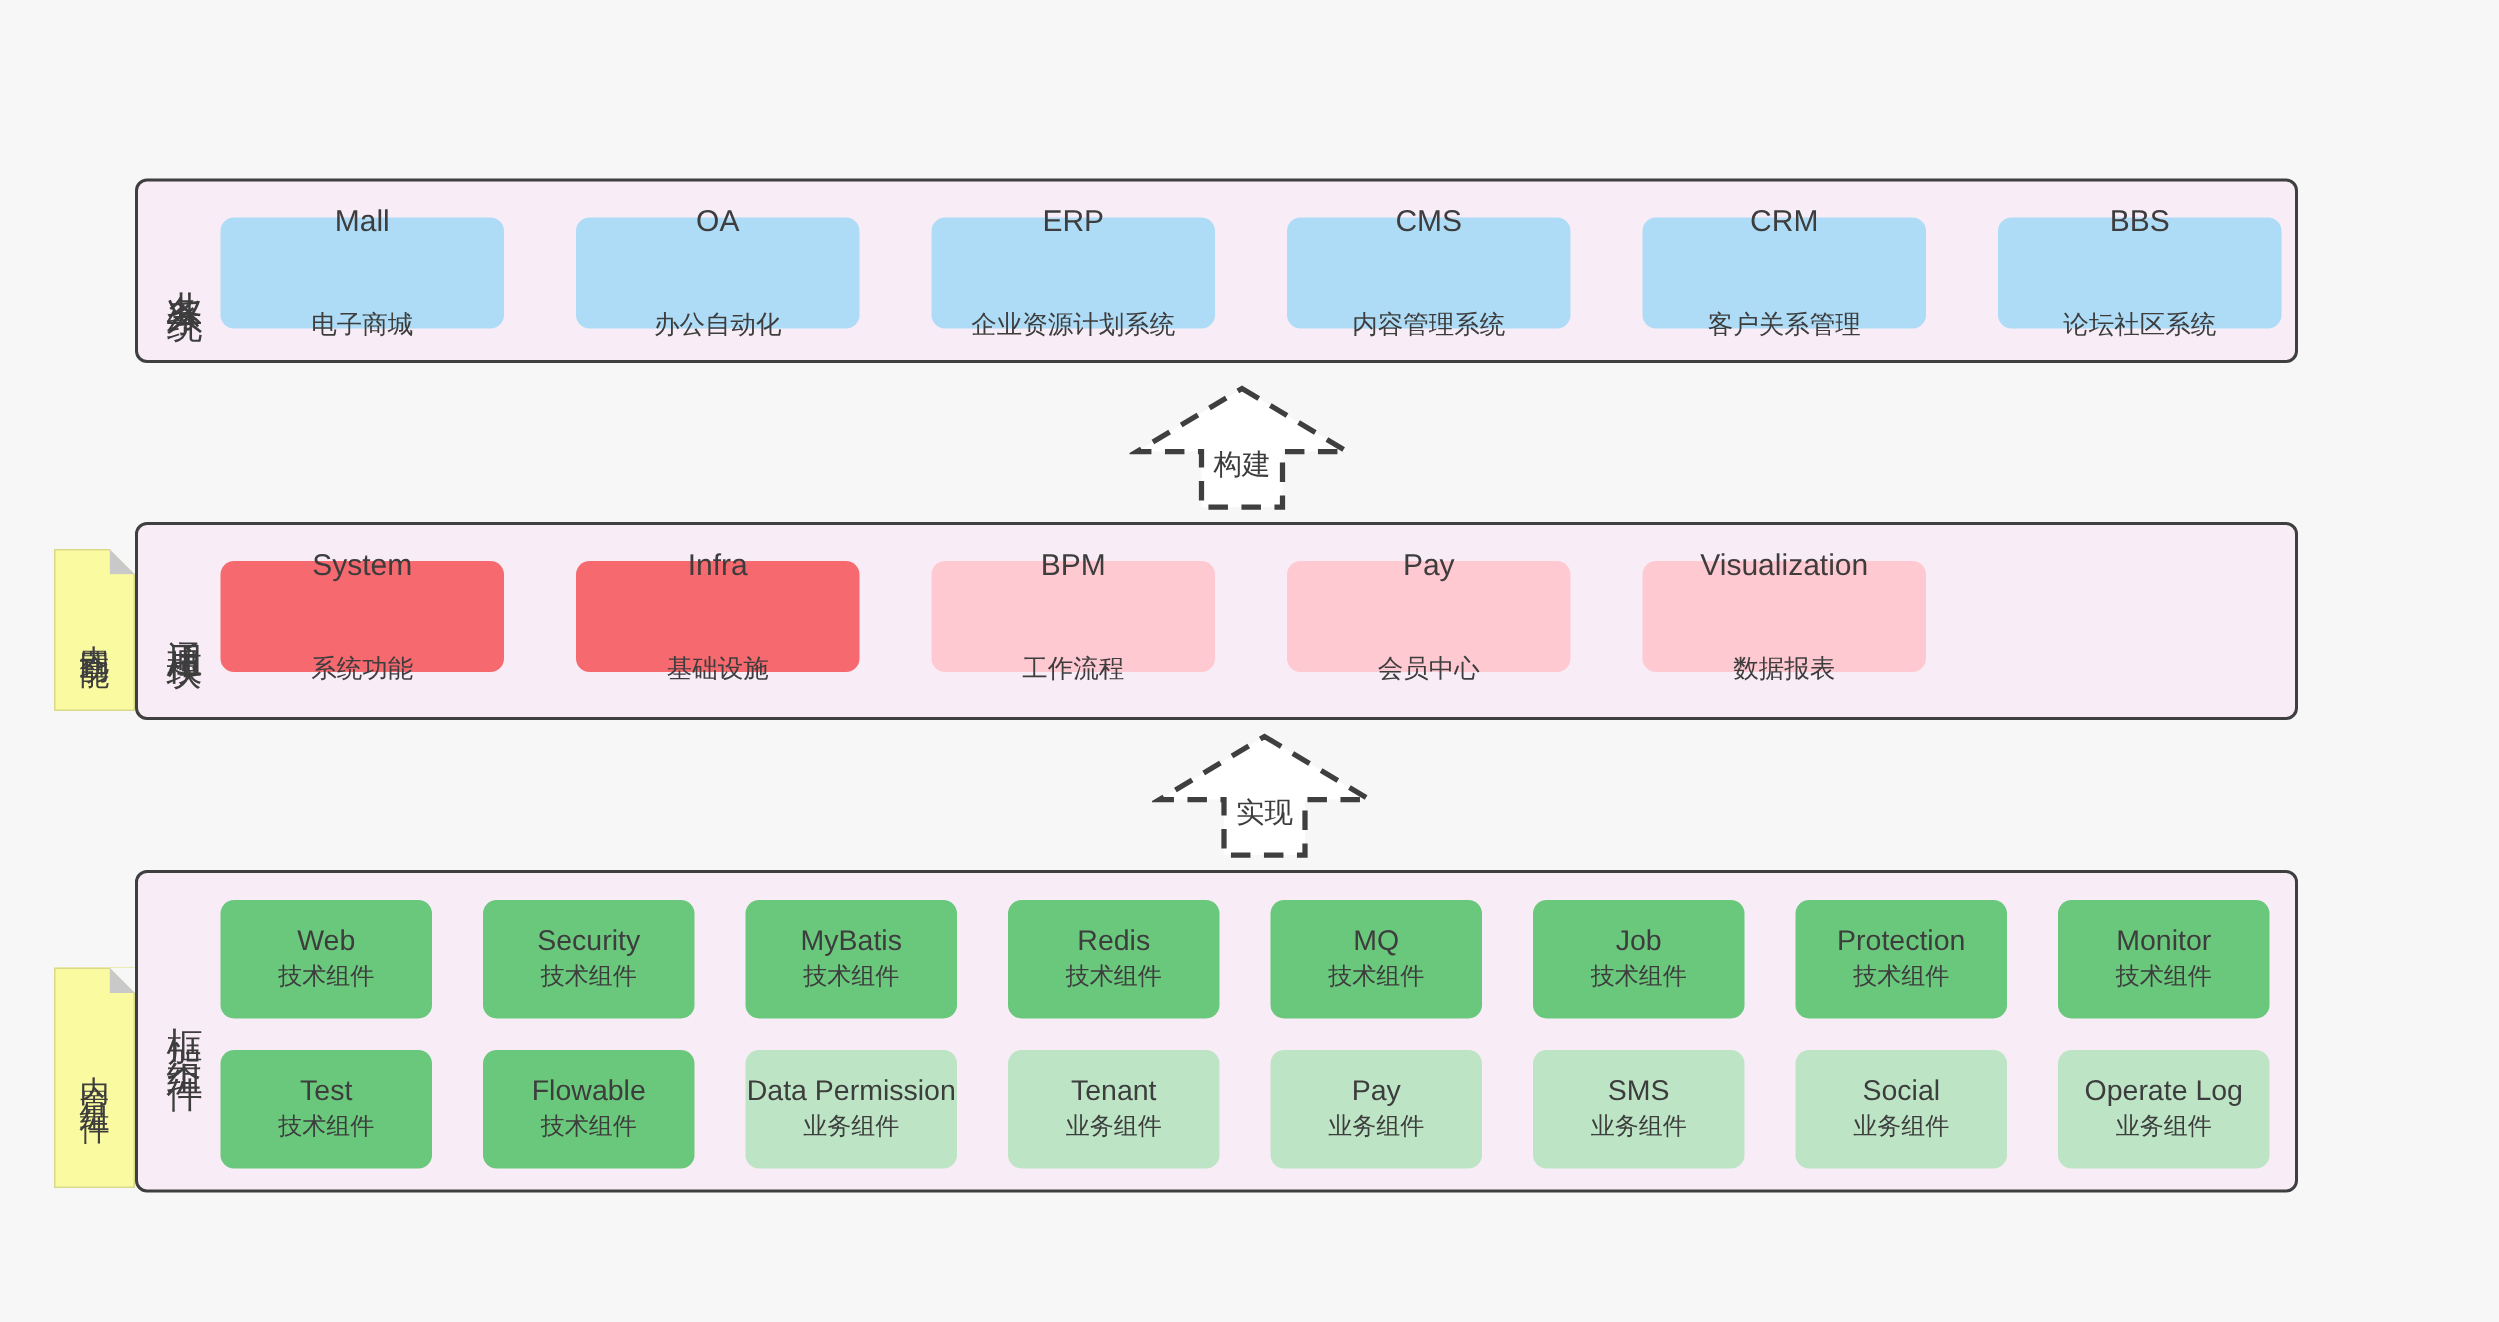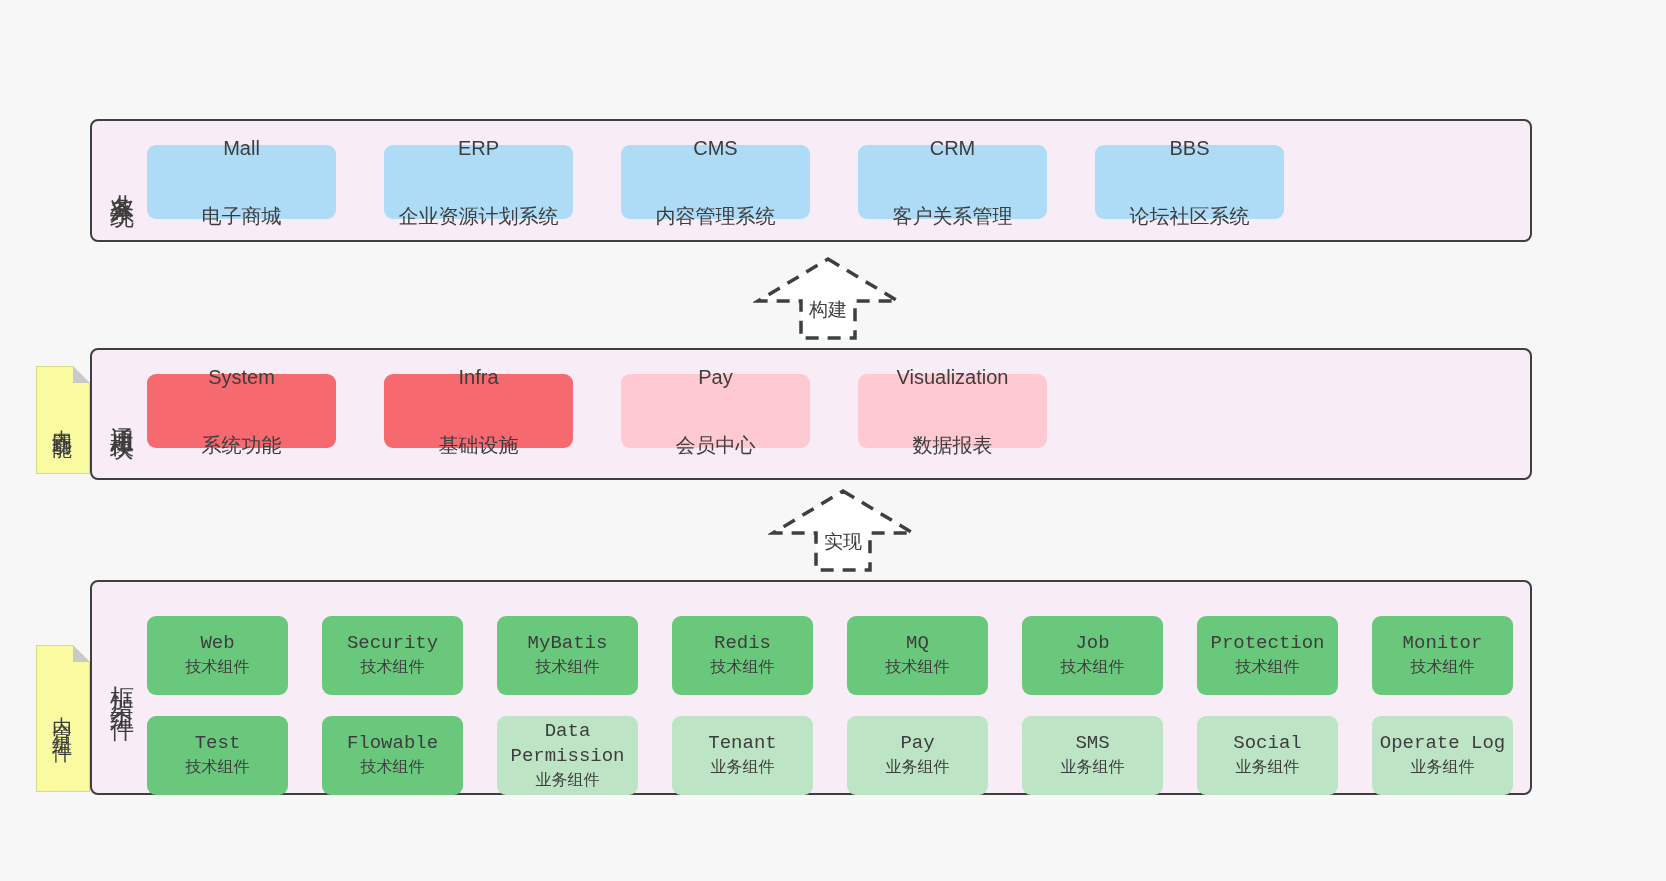--- a/index.html
+++ b/index.html
@@ -27,26 +27,26 @@
   .layer-3 .layer-label { letter-spacing:11px; }
 
   .boxes { position:absolute; left:55px; top:24px; display:flex; gap:48px; }
   .box {
     box-sizing:border-box; border-radius:9px;
     display:flex; flex-direction:column; align-items:center; justify-content:center;
     text-align:center;
   }
   .boxes-6 .box { width:189px; height:74px;gap:42px; }
   .box-name { font-size:20px; line-height:27px; }
-  .box-desc { font-size:20px; line-height:25px; }
+  .box-desc { font-size:17px; line-height:25px; }
 
   .grid-8 {
-    position:absolute; left:55px; top:34px;
+    position:absolute; left:55px; top:18px;
     display:grid; grid-template-columns:repeat(8,141px);
-    column-gap:34px; row-gap:21px;font-family:Liberation Mono, monospace;
+    column-gap:34px; row-gap:21px;
   }
   .grid-8 .box { width:141px; height:79px; }
   .grid-8 .box-name { font-size:19px; line-height:25px; }
   .grid-8 .box-desc { font-size:16px; line-height:24px; }
 
   .blue       { background:var(--box_blue,#aedcf7); }
   .red        { background:var(--box_red,#f5696f); }
   .pink       { background:var(--box_pink,#ffc9d2); }
   .green      { background:var(--box_green,#6ac87c); }
   .lightgreen { background:var(--box_green_light,#bde5c5); }
@@ -83,20 +83,24 @@
 <div class="canvas">
 
   <section class="layer layer-1">
     <div class="layer-label">业务系统</div>
     <div class="boxes boxes-6">
       <div class="box blue">
         <span class="box-name">Mall</span>
         <span class="box-desc">电子商城</span>
       </div>
       <div class="box blue">
+        <span class="box-name">OA</span>
+        <span class="box-desc">办公自动化</span>
+      </div>
+      <div class="box blue">
         <span class="box-name">ERP</span>
         <span class="box-desc">企业资源计划系统</span>
       </div>
       <div class="box blue">
         <span class="box-name">CMS</span>
         <span class="box-desc">内容管理系统</span>
       </div>
       <div class="box blue">
         <span class="box-name">CRM</span>
         <span class="box-desc">客户关系管理</span>
@@ -126,20 +130,24 @@
     <div class="boxes boxes-6">
       <div class="box red">
         <span class="box-name">System</span>
         <span class="box-desc">系统功能</span>
       </div>
       <div class="box red">
         <span class="box-name">Infra</span>
         <span class="box-desc">基础设施</span>
       </div>
       <div class="box pink">
+        <span class="box-name">BPM</span>
+        <span class="box-desc">工作流程</span>
+      </div>
+      <div class="box pink">
         <span class="box-name">Pay</span>
         <span class="box-desc">会员中心</span>
       </div>
       <div class="box pink">
         <span class="box-name">Visualization</span>
         <span class="box-desc">数据报表</span>
       </div>
     </div>
   </section>
 

